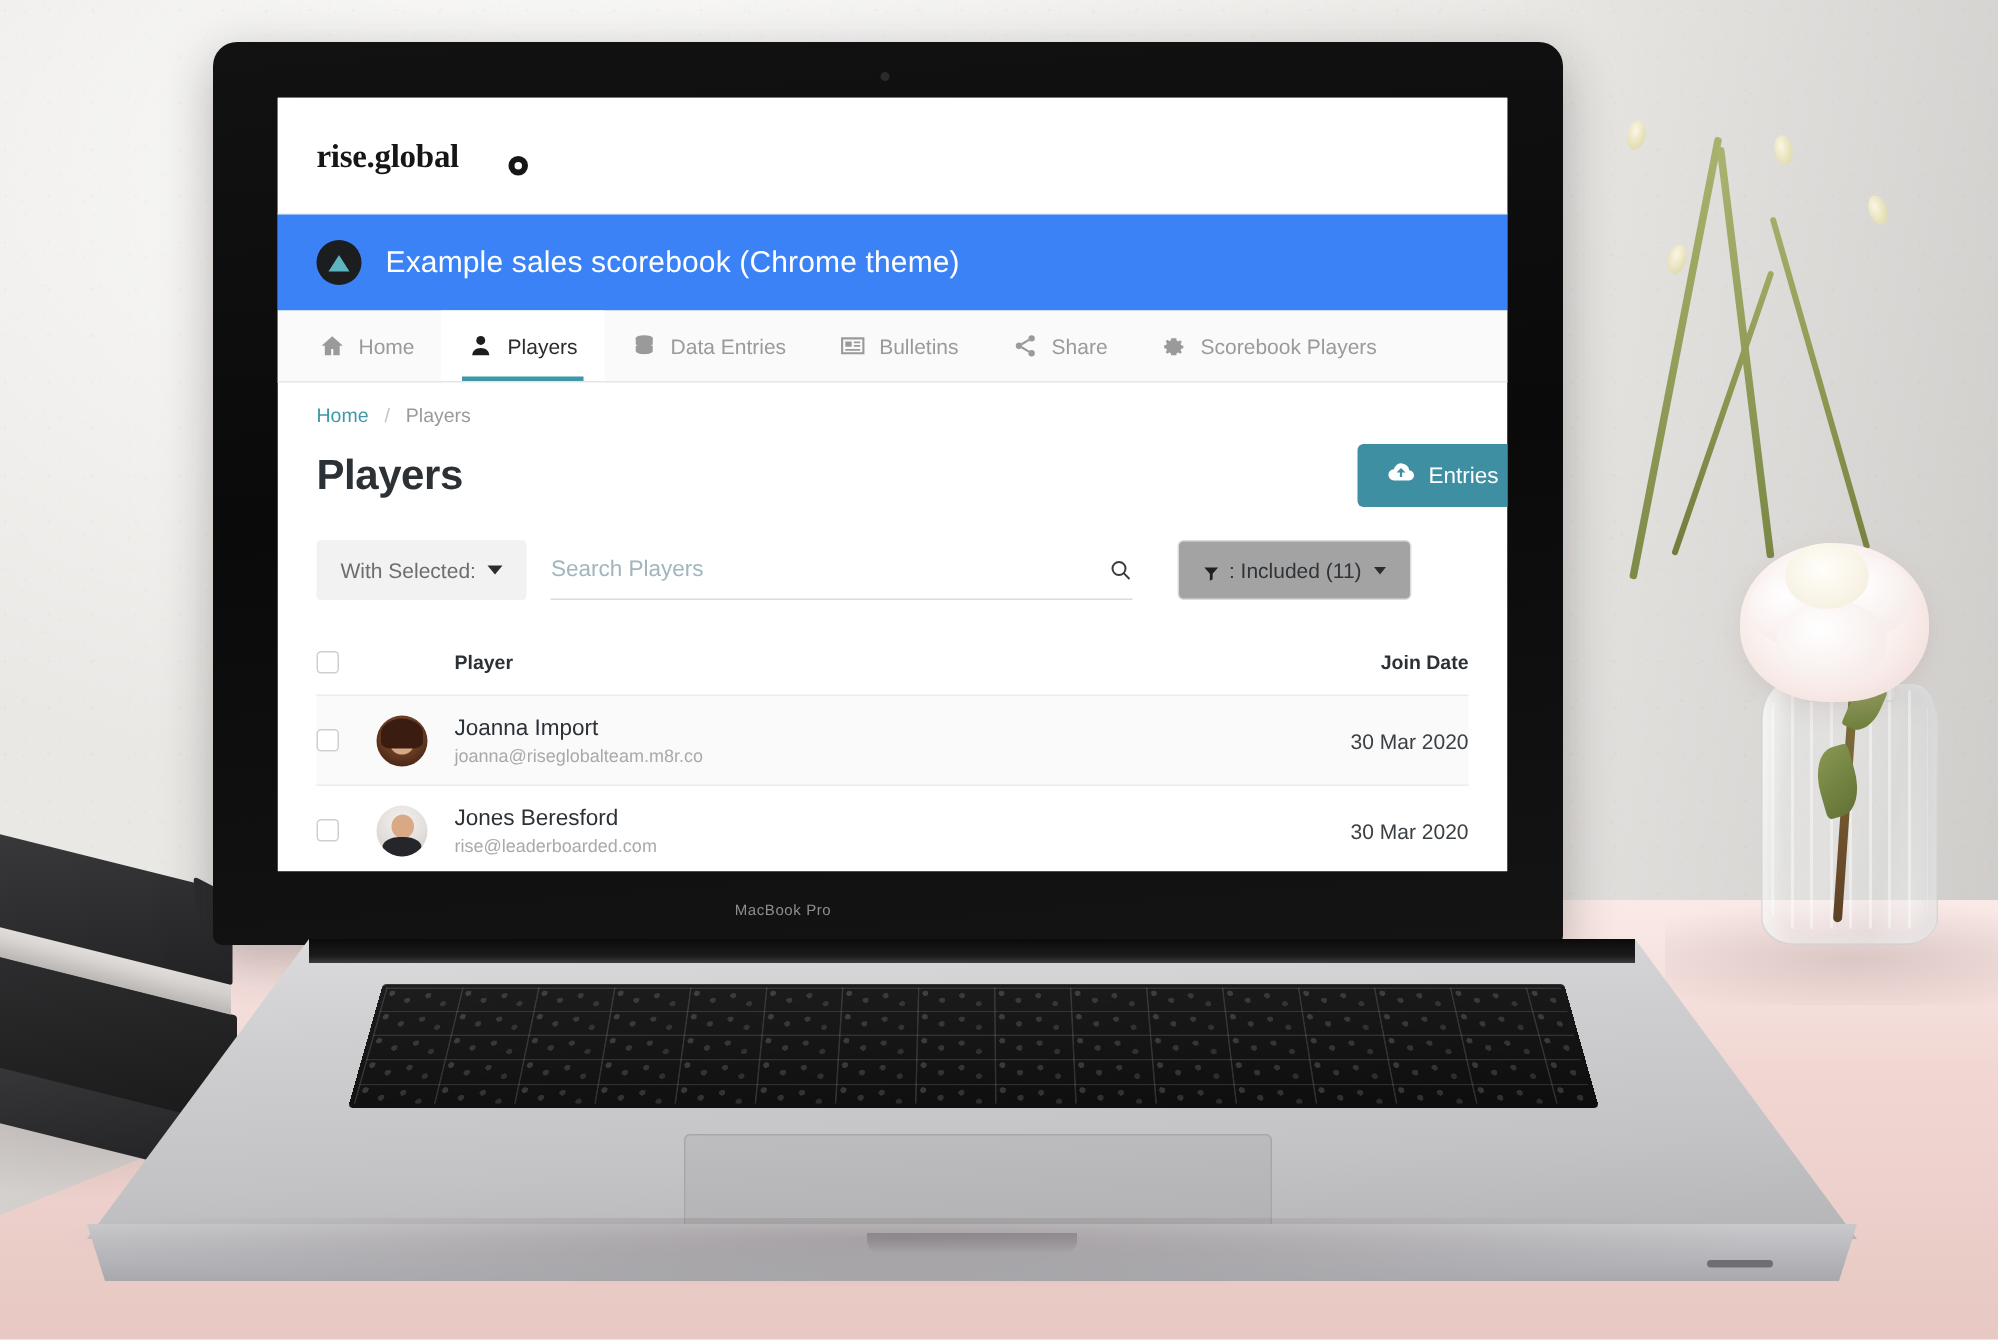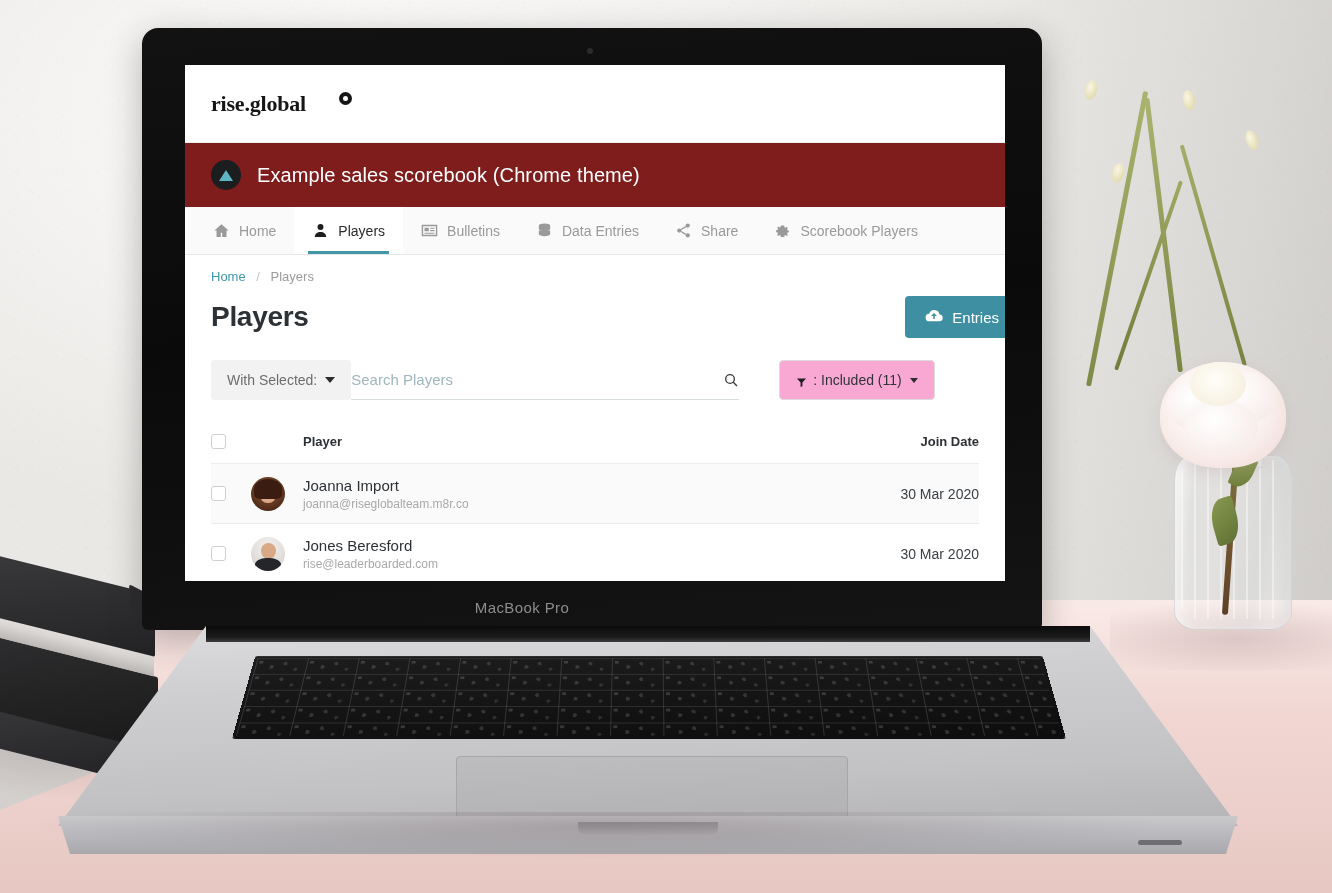--- a/index.html
+++ b/index.html
@@ -173,21 +173,21 @@
     background: linear-gradient(175deg, #121212 0%, #0a0a0a 48%, #141414 100%);
     border-radius: 16px 16px 6px 6px;
     box-shadow: 0 10px 34px rgba(40,30,30,.30);
   }
   .camera {
     position: absolute; left: 529px; top: 20px; width: 6px; height: 6px;
     background: #2b2b2b; border-radius: 50%;
   }
   .bezel-label {
     position: absolute; left: 84px; top: 566px; width: 760px; height: 28px;
-    color: #8d8d8d; font-size: 15px; letter-spacing: .4px;
+    color: #8d8d8d; font-size: 10px; letter-spacing: .4px;
     text-align: center; line-height: 28px;
   }
 
   .screen {
     position: absolute; left: 127px; top: 37px; width: 820px; height: 516px;
     background: #ffffff; overflow: hidden;
   }
 
   .base {
     position: absolute; left: 0; top: 598px; width: 1180px; height: 222px;
@@ -247,36 +247,36 @@
     background: radial-gradient(ellipse at 50% 30%, rgba(90,70,70,.26), rgba(90,70,70,0) 72%);
   }
 
   
   .app { width: 820px; height: 516px; background: #fff; font-size: 14px; color: #333; }
 
   .app-topbar {
     height: 78px; background: #fff; display: flex; align-items: center;
     padding: 0 26px; border-bottom: 1px solid #f0f0f0;
   }
-  .logo { display: flex; align-items: flex-start; gap: 30px; }
+  .logo { display: flex; align-items: flex-end; gap: 30px; }
   .logo-text {
     font-family: "Liberation Serif", serif; font-weight: 700;
     font-size: 22px; color: #161616; letter-spacing: -.2px;
   }
   .logo-mark {
     width: 13px; height: 13px; border-radius: 50%; background: #161616;
     margin-left: 3px; margin-top: 1px; position: relative;
   }
   .logo-mark::after {
     content: ""; position: absolute; left: 4px; top: 4px;
     width: 5px; height: 5px; border-radius: 50%; background: #fff;
   }
 
   .scorebook-bar {
-    height: 64px; background: #7f1d1d; display: flex; align-items: center;
+    height: 64px; background: #3b82f6; display: flex; align-items: center;
     padding: 0 26px; color: #fff;
   }
   .sb-icon {
     width: 30px; height: 30px; border-radius: 50%; background: #1b1d1f;
     display: flex; align-items: center; justify-content: center; margin-right: 16px;
     flex: 0 0 auto;
   }
   .sb-icon .tri {
     width: 0; height: 0; border-left: 7px solid transparent;
     border-right: 7px solid transparent; border-bottom: 11px solid #5fb4c2;
@@ -309,21 +309,21 @@
 
   .title-row { display: flex; align-items: center; justify-content: space-between; margin-bottom: 22px; }
   .page-title { font-size: 28px; font-weight: 700; color: #2c3136; letter-spacing: -.3px; }
   .import-btn {
     background: #3f8fa3; color: #fff; border: none; border-radius: 4px;
     height: 42px; padding: 0 20px; font-size: 15px; display: flex;
     align-items: center; gap: 9px; white-space: nowrap; margin-right: -40px;
   }
   .import-btn svg { width: 18px; height: 18px; fill: #fff; }
 
-  .toolbar { display: flex; align-items: center; gap: 0; margin-bottom: 24px; }
+  .toolbar { display: flex; align-items: center; gap: 16px; margin-bottom: 24px; }
   .with-selected {
     background: #f2f2f2; border: none; border-radius: 3px; height: 40px;
     padding: 0 16px; display: flex; align-items: center; gap: 8px;
     color: #6d6d6d; font-size: 14px; white-space: nowrap;
   }
   .caret-down {
     width: 0; height: 0; border-left: 5px solid transparent;
     border-right: 5px solid transparent; border-top: 6px solid #2c2c2c;
   }
   .search-wrap {
@@ -333,21 +333,21 @@
   .search-input {
     border: none; outline: none; background: transparent; width: 100%;
     font-size: 15px; color: #2c3136; padding-right: 28px;
     font-family: "Liberation Sans", sans-serif;
   }
   .search-input::placeholder { color: #9fb6bd; }
   .search-icon { position: absolute; right: 0; width: 16px; height: 16px; }
   .search-icon svg { width: 16px; height: 16px; stroke: #3a3a3a; fill: none; stroke-width: 2; }
 
   .filter-btn {
-    margin-left: 40px; background: #f9a8d4; border: 1px solid #dcdcdc; border-radius: 4px;
+    margin-left: 14px; background: #a3a3a3; border: 1px solid #dcdcdc; border-radius: 4px;
     height: 40px; padding: 6px 16px; display: flex; align-items: center; gap: 6px;
     font-size: 14px; color: #2f3438; white-space: nowrap;
   }
   .funnel { width: 11px; height: 11px; }
   .funnel svg { width: 11px; height: 11px; fill: #1f1f1f; }
   .caret-sm {
     width: 0; height: 0; border-left: 4px solid transparent;
     border-right: 4px solid transparent; border-top: 5px solid #2c2c2c; margin-left: 2px;
   }
 
@@ -480,36 +480,36 @@
                   <circle cx="12" cy="7" r="4.2"></circle>
                   <path d="M4 21c0-4.4 3.6-7 8-7s8 2.6 8 7z"></path>
                 </svg>
             </span>
             <span>Players</span>
           </div>
 
           <div class="tab">
             <span class="ico">
               <svg viewBox="0 0 24 24">
-                  <path d="M2 5h20v14H2z" fill="none" stroke="currentColor" stroke-width="2"></path>
-                  <path d="M5 8h6v5H5zM13 8h6v1.6h-6zM13 11.4h6V13h-6zM5 15h14v1.6H5z"></path>
-                </svg>
-            </span>
-            <span>Bulletins</span>
-          </div>
-
-          <div class="tab">
-            <span class="ico">
-              <svg viewBox="0 0 24 24">
                   <ellipse cx="12" cy="5" rx="8" ry="3"></ellipse>
                   <path d="M4 5v5c0 1.7 3.6 3 8 3s8-1.3 8-3V5"></path>
                   <path d="M4 12v5c0 1.7 3.6 3 8 3s8-1.3 8-3v-5"></path>
                 </svg>
             </span>
             <span>Data Entries</span>
+          </div>
+
+          <div class="tab">
+            <span class="ico">
+              <svg viewBox="0 0 24 24">
+                  <path d="M2 5h20v14H2z" fill="none" stroke="currentColor" stroke-width="2"></path>
+                  <path d="M5 8h6v5H5zM13 8h6v1.6h-6zM13 11.4h6V13h-6zM5 15h14v1.6H5z"></path>
+                </svg>
+            </span>
+            <span>Bulletins</span>
           </div>
 
           <div class="tab">
             <span class="ico">
               <svg viewBox="0 0 24 24">
                   <circle cx="18" cy="5" r="3"></circle>
                   <circle cx="6" cy="12" r="3"></circle>
                   <circle cx="18" cy="19" r="3"></circle>
                   <path d="M8.6 10.6 15.4 6.4M8.6 13.4l6.8 4.2" stroke="currentColor" stroke-width="2" fill="none"></path>
                 </svg>

